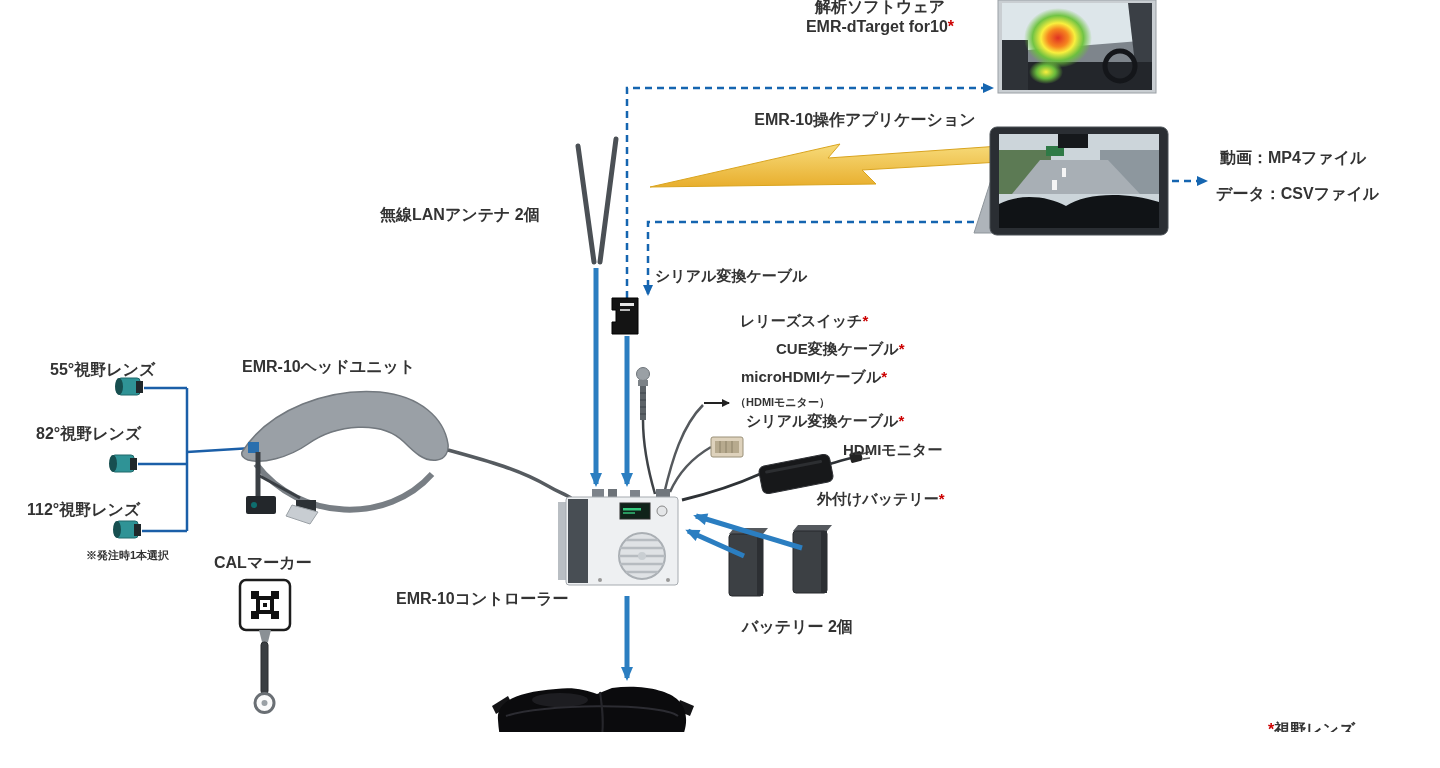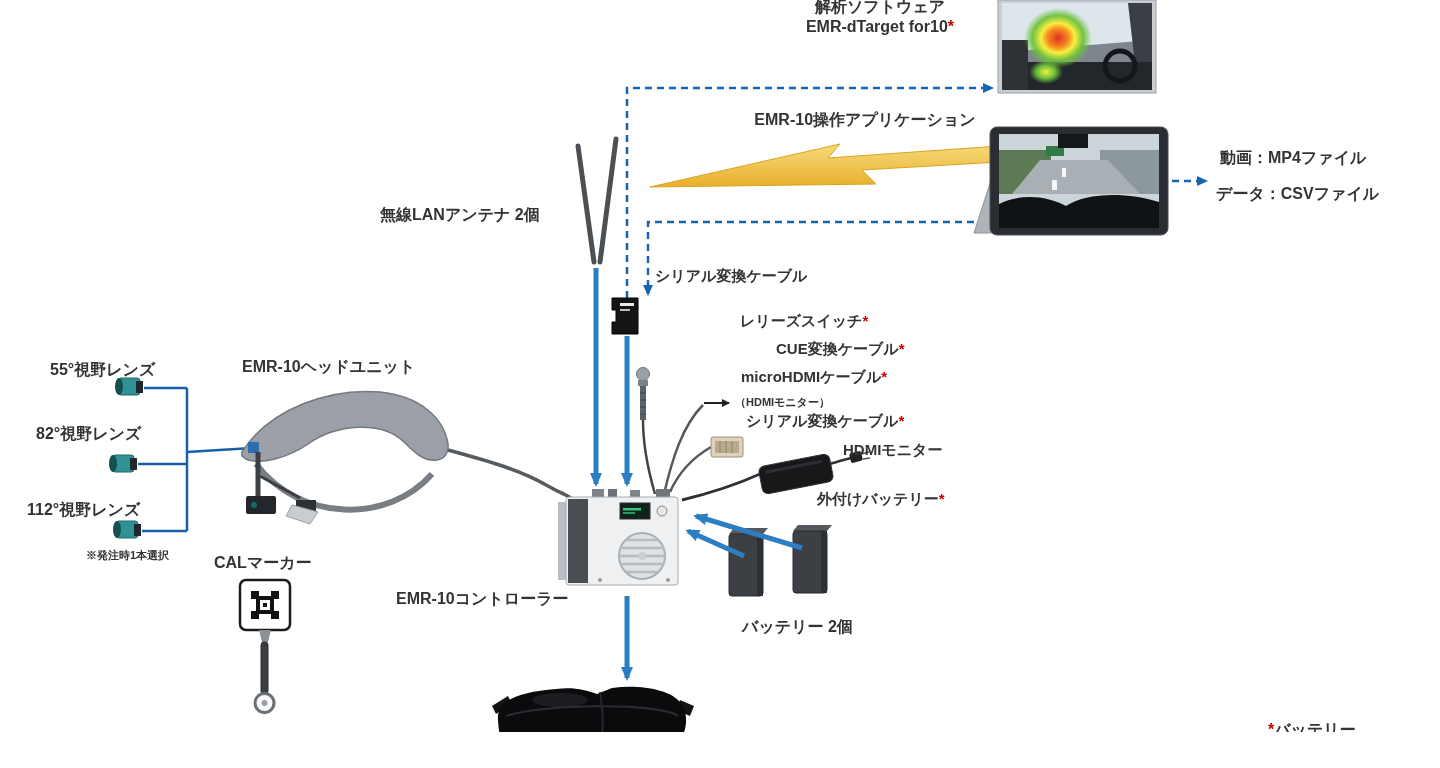--- a/index.html
+++ b/index.html
@@ -266,15 +266,15 @@
   <div class="lbl" style="left:36px; top:424px;"><span>82°視野レンズ</span></div>
   <div class="lbl" style="left:27px; top:500px;"><span>112°視野レンズ</span></div>
   <div class="lbl sm" style="left:86px; top:549px;"><span>※発注時1本選択</span></div>
 
   <div class="lbl" style="left:242px; top:357px;"><span>EMR-10ヘッドユニット</span></div>
   <div class="lbl" style="left:214px; top:553px;"><span>CALマーカー</span></div>
   <div class="lbl" style="left:396px; top:589px;"><span>EMR-10コントローラー</span></div>
   <div class="lbl" style="left:742px; top:607px;margin-top:10px;"><span>バッテリー 2個</span></div>
   <div class="lbl" style="left:678px; top:733px;text-align:center;"><span>ウエストバッグ</span><span class="ast">*</span></div>
 
-  <div class="lbl" style="left:1268px; top:720px;"><span class="ast">*</span><span>バッテリー</span></div>
+  <div class="lbl" style="left:1268px; top:720px;"><span class="ast">*</span><span>視野レンズ</span></div>
 
 </div>
 
 </body></html>

